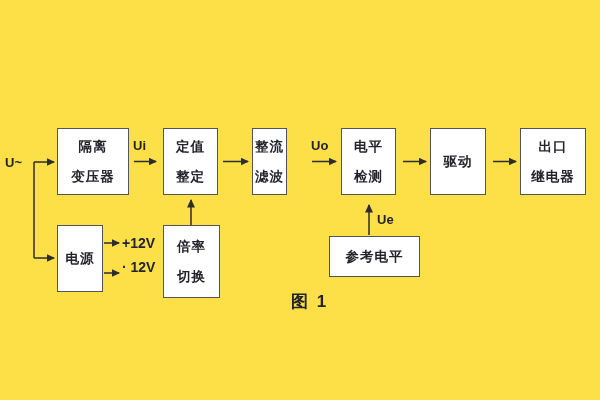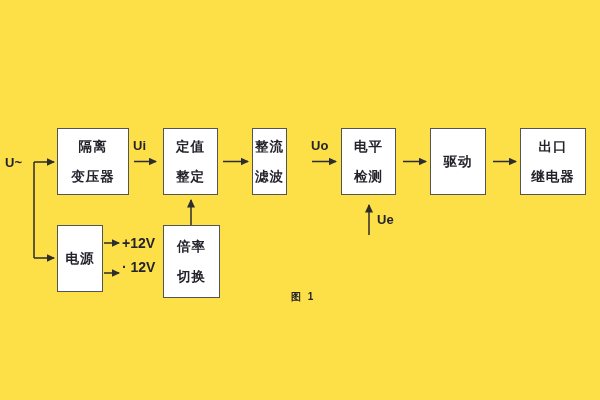--- a/index.html
+++ b/index.html
@@ -42,21 +42,21 @@
     position:absolute;
     font-size:14px;
     font-weight:600;
     color:#23232c;
     line-height:1;
     white-space:nowrap;
   }
   .caption{
     position:absolute;
     left:281px;top:290px;
-    font-size:10px;
+    font-size:17px;
     font-weight:600;
     color:#23232c;
     letter-spacing:2px;
     padding-left:10px;
   }
 </style>
 </head>
 <body>
 
 <div id="stage">
@@ -118,20 +118,23 @@
 
   <div class="block" style="left:57px;top:225px;width:46px;height:67px">
     <span class="bl">电源</span>
   </div>
 
   <div class="block" style="left:163px;top:225px;width:57px;height:73px">
     <span class="bl">倍率</span>
     <span class="bl">切换</span>
   </div>
 
+  <div class="block" style="left:329px;top:236px;width:91px;height:41px">
+    <span class="bl">参考电平</span>
+  </div>
 
   <span class="wire-label" style="left:5px;top:156px;">U~</span>
   <span class="wire-label" style="left:133px;top:139px;">Ui</span>
   <span class="wire-label" style="left:311px;top:139px;">Uo</span>
   <span class="wire-label" style="left:377px;top:213px;">Ue</span>
   <span class="rail-label" style="left:122px;top:236px;">+12V</span>
   <span class="rail-label" style="left:122px;top:260px;">· 12V</span>
 
   <span class="caption">图 1</span>
 

